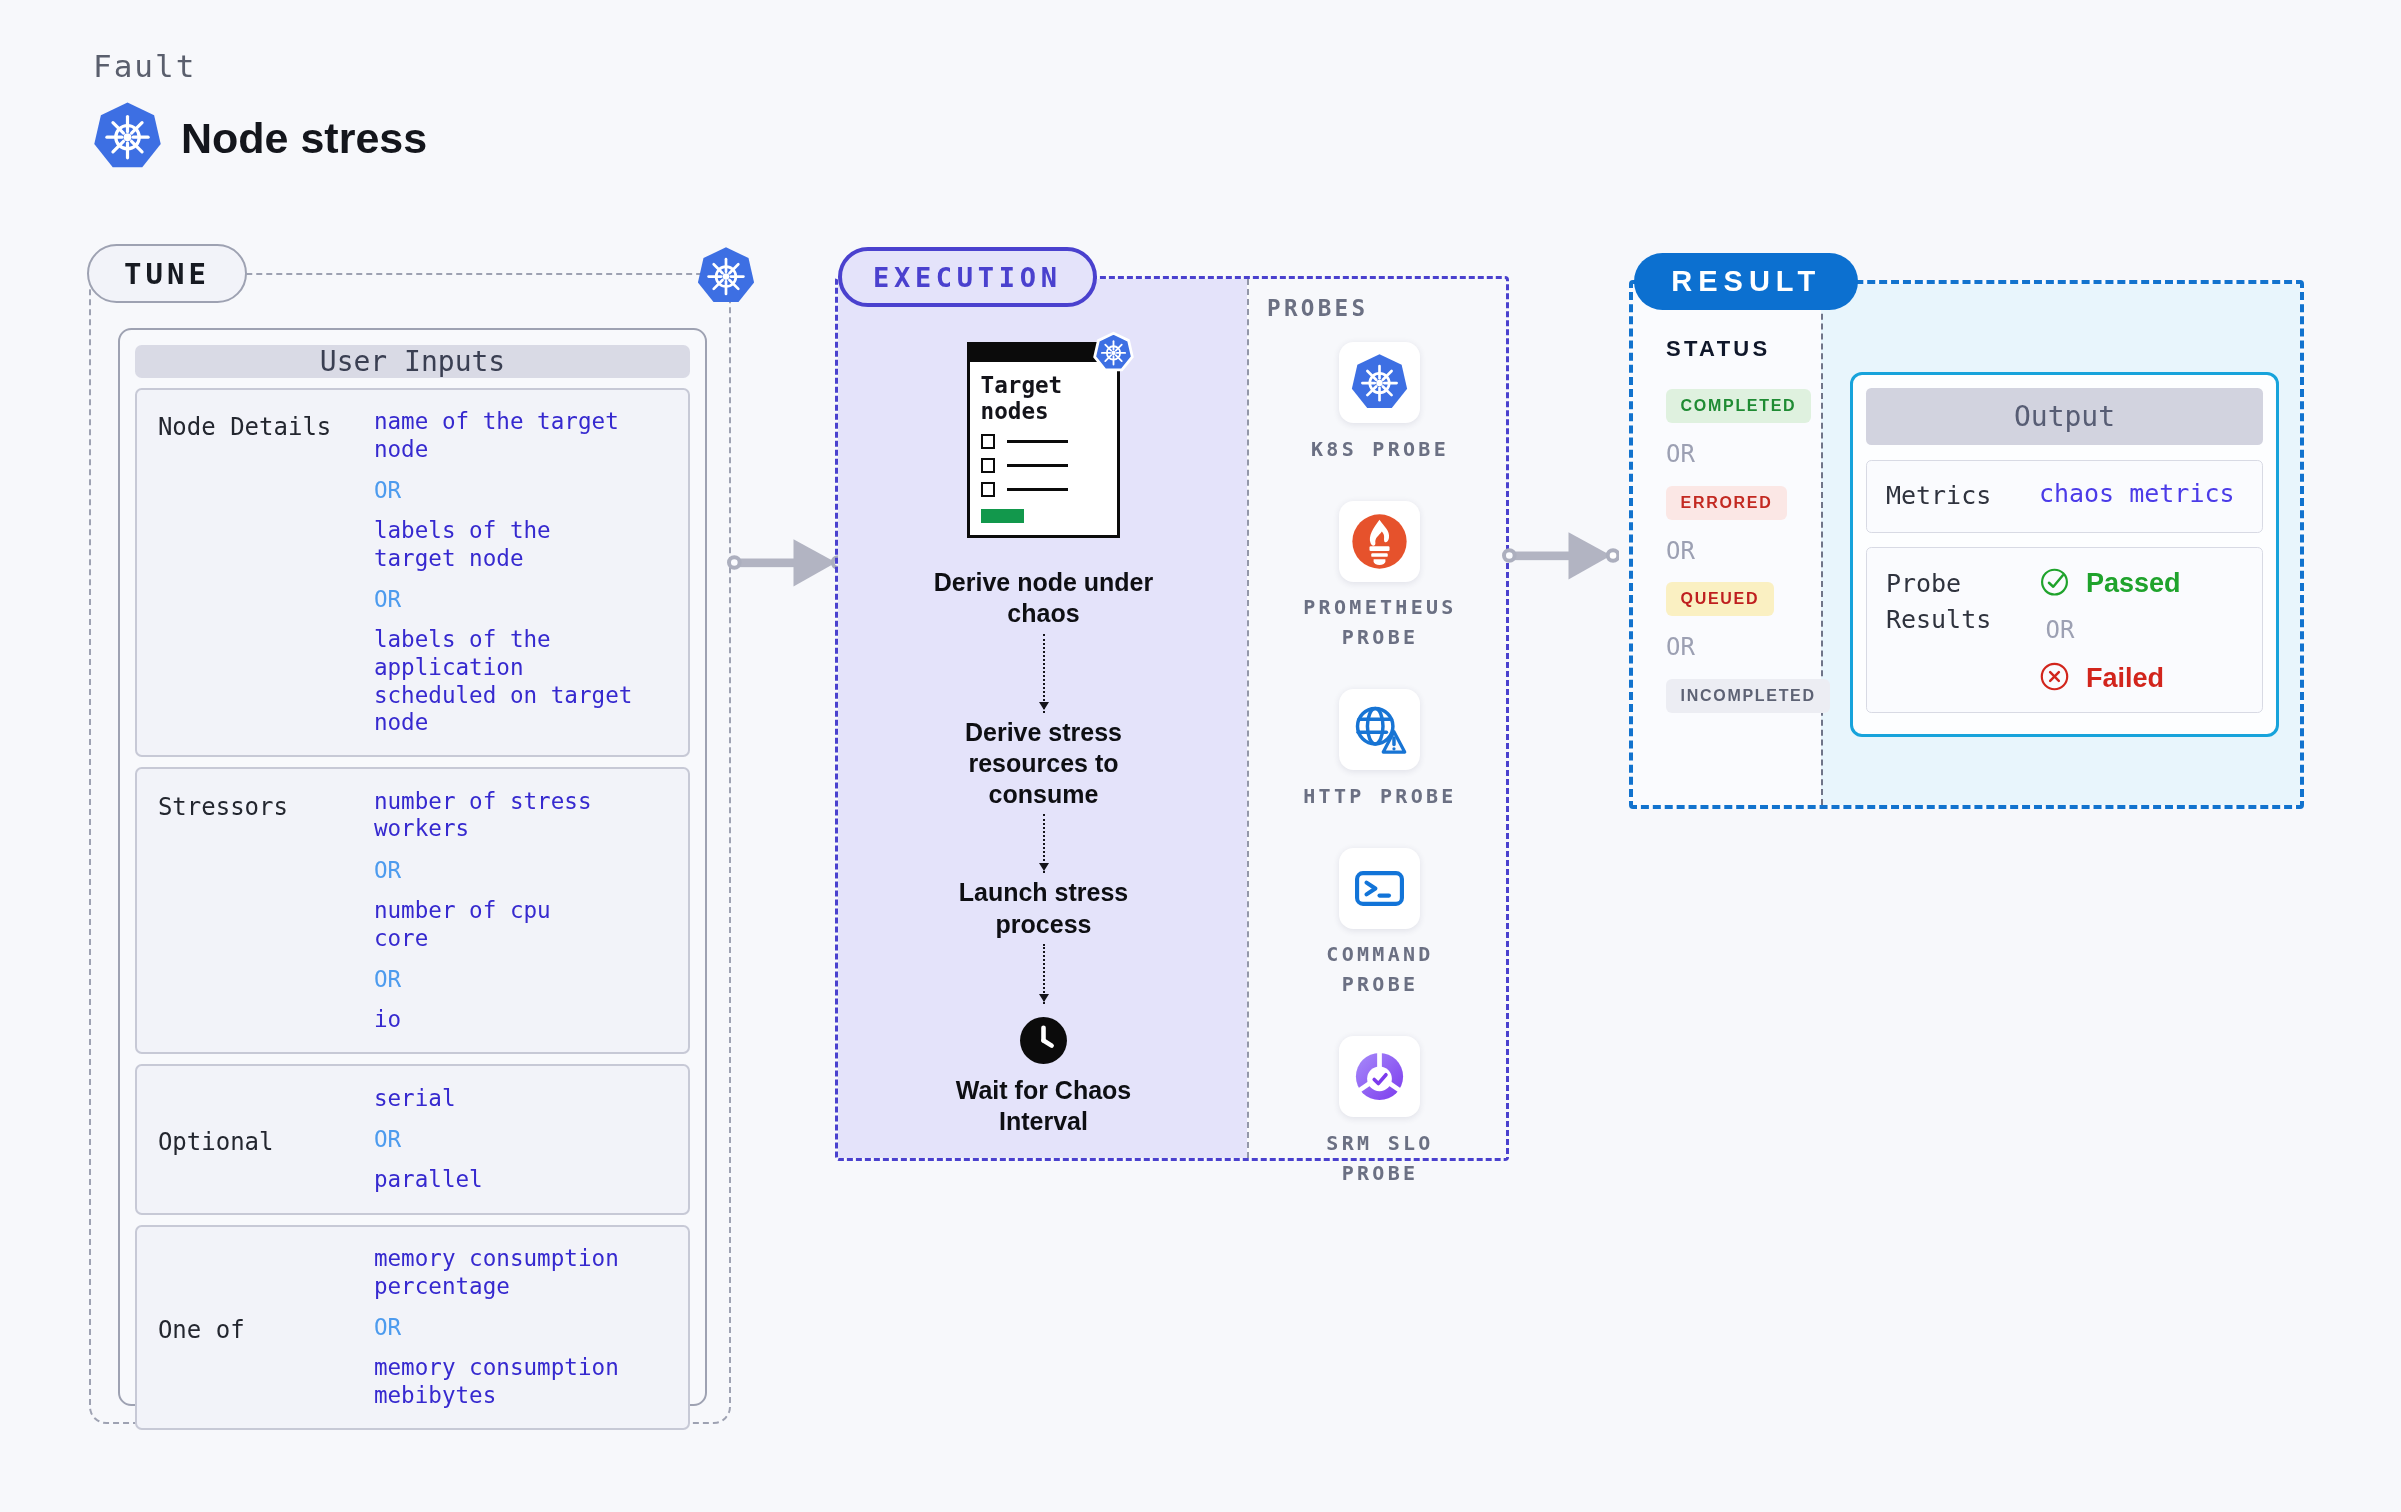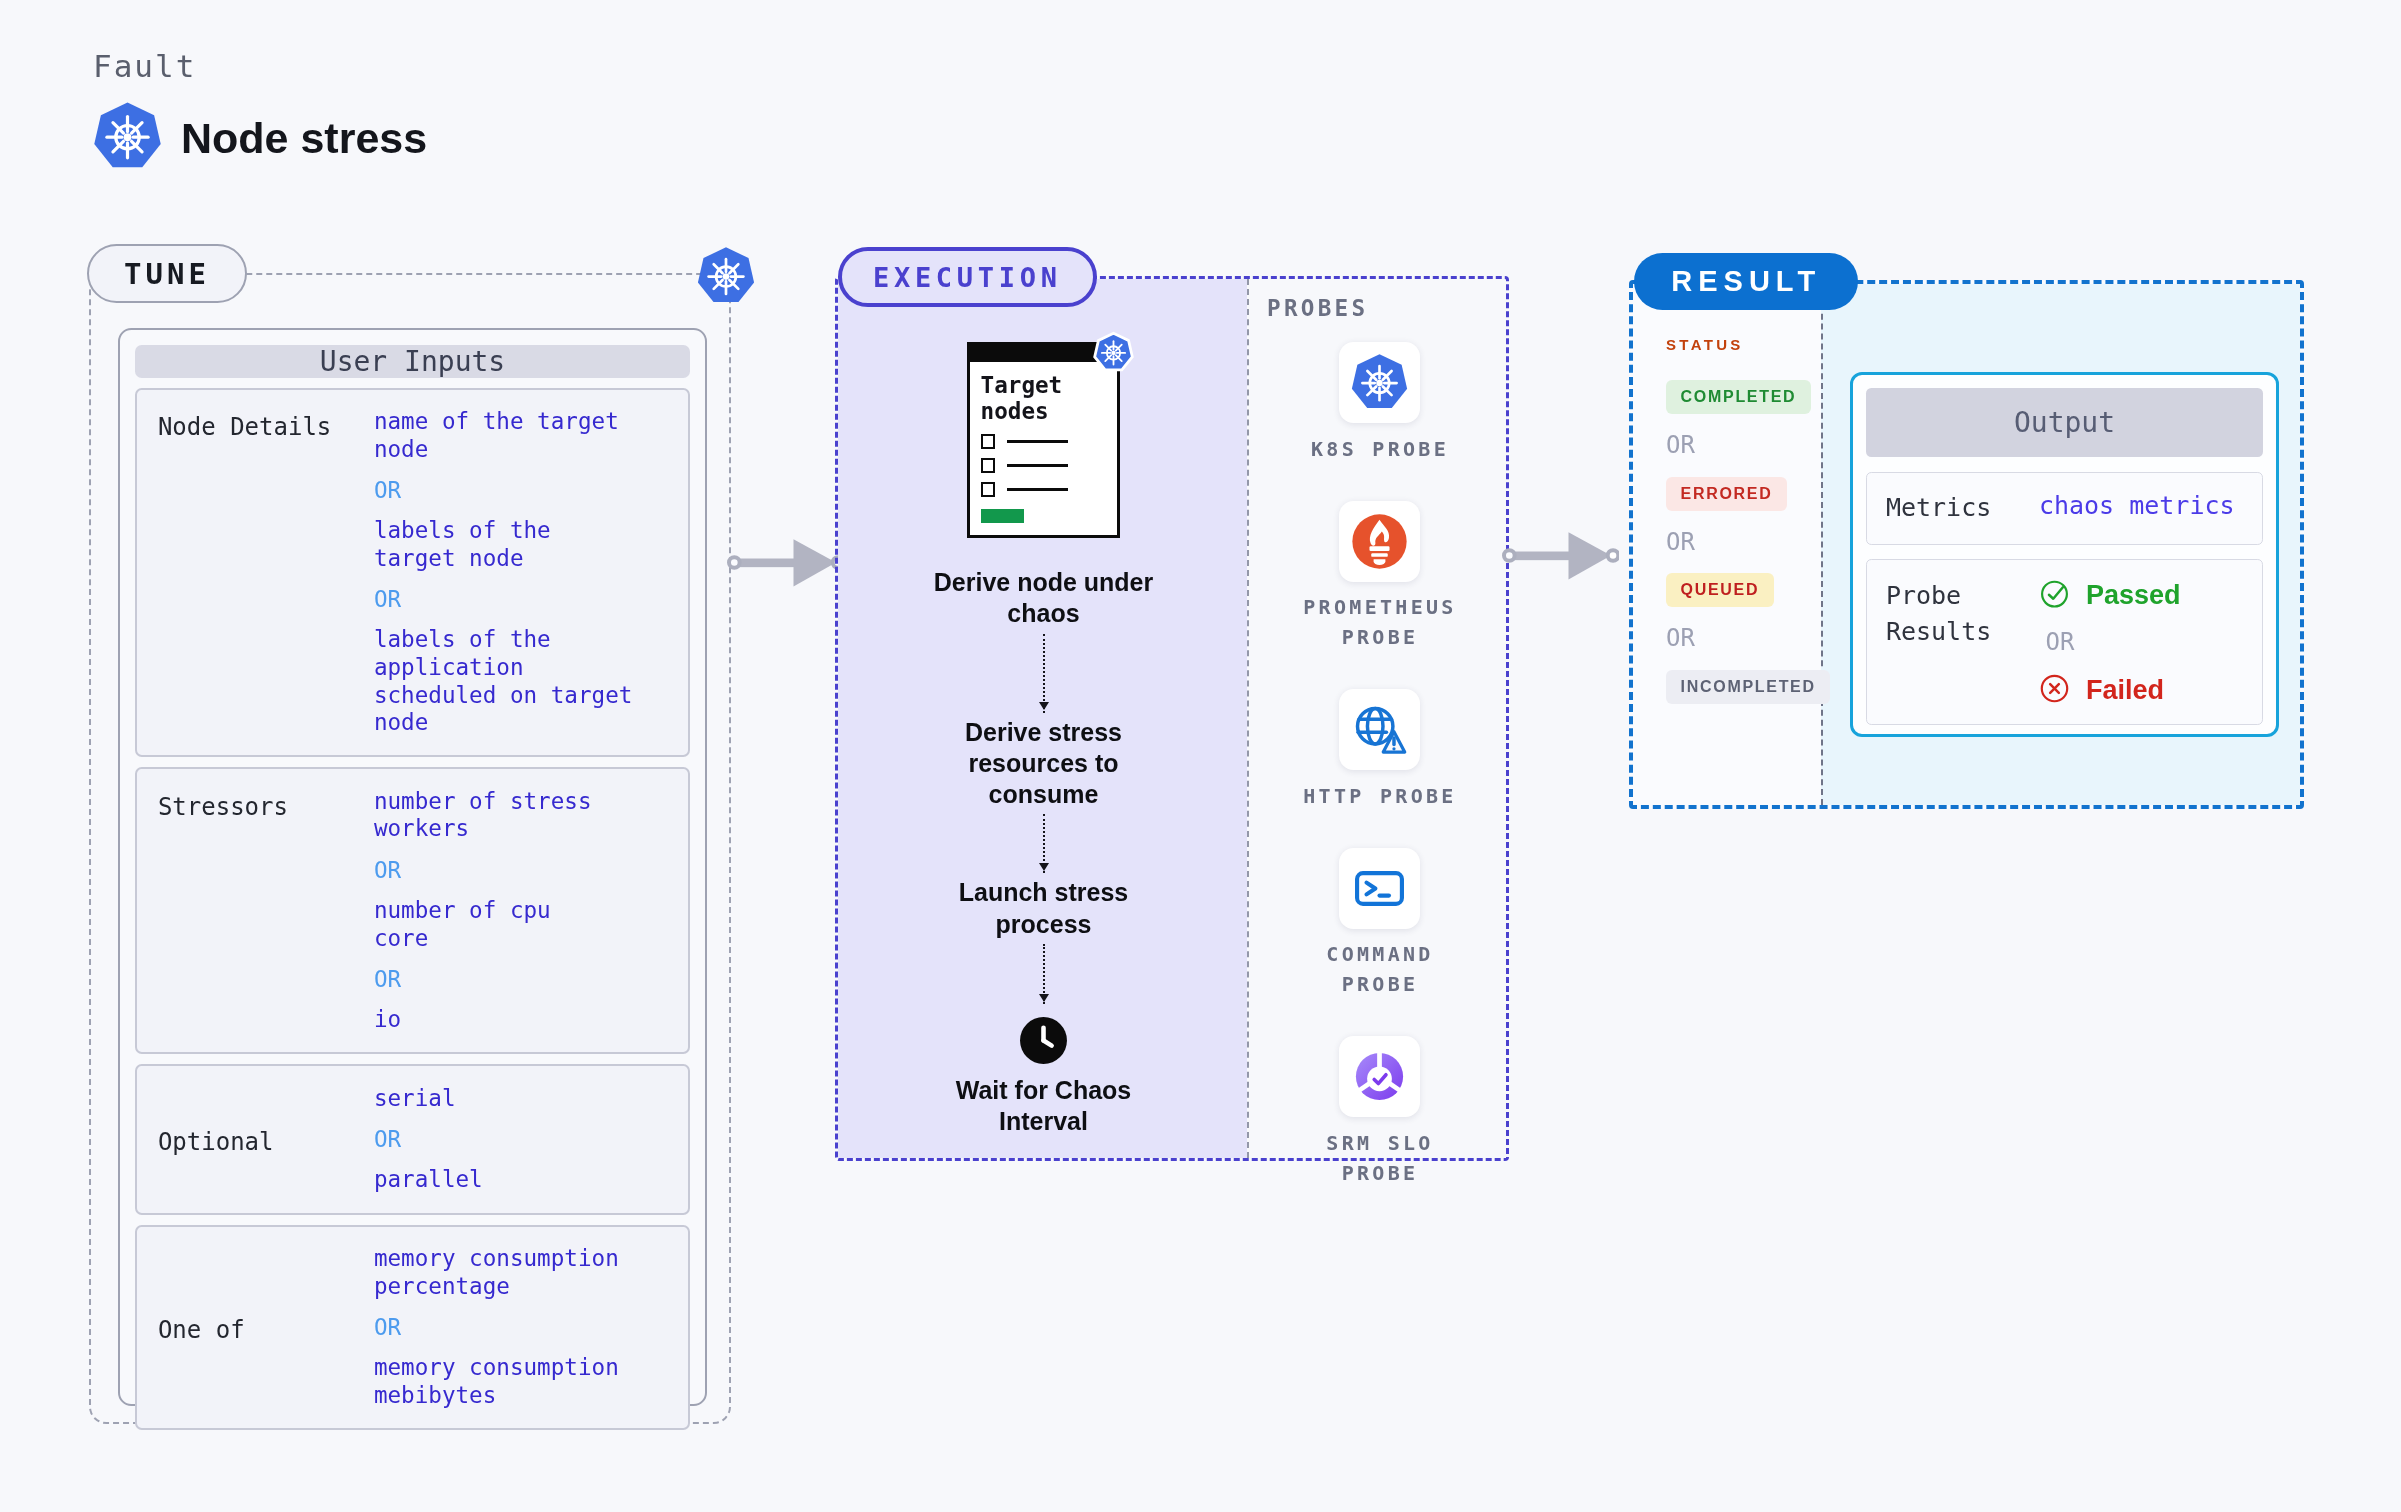--- a/index.html
+++ b/index.html
@@ -59,27 +59,27 @@
   .probe-card{width:81px;height:81px;background:#FFFFFF;border-radius:14.6px;box-shadow:0 1.3px 6.7px rgba(40,44,80,.10);display:flex;align-items:center;justify-content:center;}
   .probe-card svg{width:59px;height:59px;}
   .probe-label{margin-top:10.6px;font-size:20px;font-weight:bold;letter-spacing:3.3px;color:#6B7083;text-align:center;line-height:1.5;}
 
   
   .result-box{position:absolute;left:1629px;top:280px;width:675px;height:529px;border:4px dashed #1273CE;border-radius:4px;background:#FAFBFE;}
   .result-fill{position:absolute;left:188px;top:0;right:0;height:100%;background:#E8F5FC;}
   .result-divider{position:absolute;left:188px;top:0;height:100%;border-left:2px dashed #6F7488;}
   .result-pill{position:absolute;left:1.3px;top:-31px;height:57px;padding:0 37px;background:#0C70D0;font-size:29px;letter-spacing:6px;color:#FFFFFF;font-family:"Liberation Sans",sans-serif;}
   .status-col{position:absolute;left:33px;top:52px;width:153px;}
-  .status-heading{font-size:15px;font-weight:bold;letter-spacing:3.3px;color:#c2410c;font-family:"Liberation Sans",sans-serif;}
+  .status-heading{font-size:22px;font-weight:bold;letter-spacing:3.3px;color:#0f172a;font-family:"Liberation Sans",sans-serif;}
   .status-stack{margin-top:27px;display:flex;flex-direction:column;align-items:flex-start;gap:17.3px;}
   .status-badge{font-family:"Liberation Sans",sans-serif;font-size:16px;font-weight:bold;letter-spacing:1.7px;padding:8px 14.6px;border-radius:6px;white-space:nowrap;}
   .status-or{font-size:24px;color:#9CA0B3;}
 
   .output-panel{position:absolute;left:217px;top:88px;width:429px;height:365px;background:#FDFEFF;border:3.3px solid #17A3DB;border-radius:12px;padding:13.3px;}
-  .output-header{height:69px;background:#D2D3DF;border-radius:5.3px;display:flex;align-items:center;justify-content:center;font-size:28px;color:#575D74;}
+  .output-header{height:57px;background:#D2D3DF;border-radius:5.3px;display:flex;align-items:center;justify-content:center;font-size:28px;color:#575D74;}
   .output-row{margin-top:14.6px;border:1.3px solid #D8DAE4;border-radius:5.3px;background:#FAFBFE;padding:17.3px 18.6px;display:flex;}
   .output-row .o-label{flex:0 0 153px;font-size:25px;color:#2F333E;line-height:1.45;}
   .metrics-value{font-size:25px;color:#4B3BE8;padding-top:1.3px;}
   .pr-col{display:flex;flex-direction:column;}
   .pr-line{display:flex;align-items:flex-end;gap:16px;}
   .pr-line svg{width:31px;height:31px;}
   .passed-text{font-size:27px;font-weight:bold;color:#1FA32C;font-family:"Liberation Sans",sans-serif;}
   .failed-text{font-size:27px;font-weight:bold;color:#D2251C;font-family:"Liberation Sans",sans-serif;}
   .pr-or{margin:17.3px 0 17.3px 6.7px;font-size:24px;color:#9CA0B3;}
 </style>

